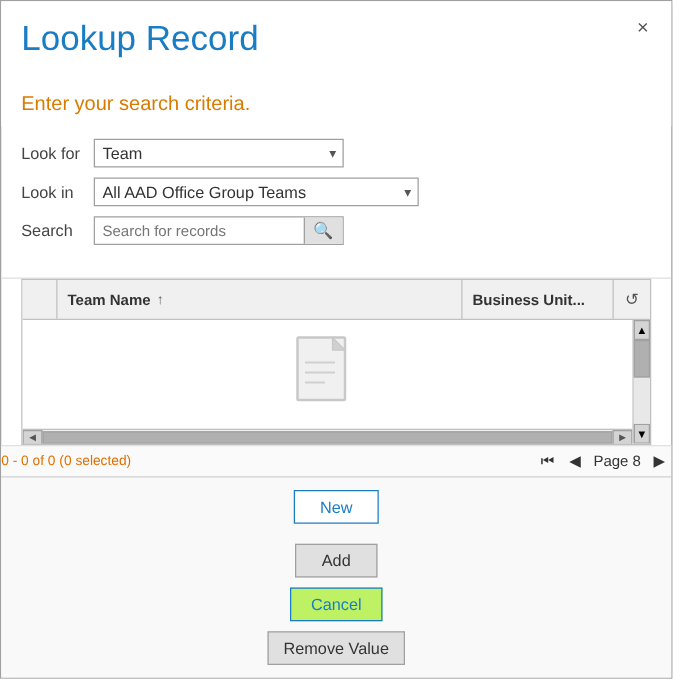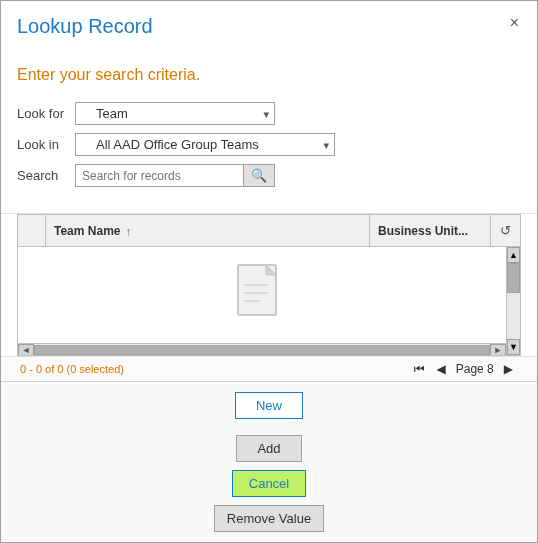--- a/index.html
+++ b/index.html
@@ -25,21 +25,21 @@
     }
 
     .dialog-header {
       background: #ffffff;
       padding: 14px 16px 8px 16px;
       border-bottom: none;
       position: relative;
     }
 
     .dialog-title {
-      font-size: 20px;
+      font-size: 28px;
       font-weight: 300;
       color: #1a7dc4;
       margin-bottom: 19px;
     }
 
     .dialog-subtitle {
       font-size: 16px;
       color: #d97b00;
       margin-top: 28px;
     }
@@ -75,21 +75,21 @@
     .form-label {
       width: 58px;
       color: #444;
       font-size: 13px;
       flex-shrink: 0;
     }
 
     .form-select {
       border: 1px solid #a0a0a0;
       background: #ffffff;
-      padding: 3px 20px;
+      padding: 3px 6px;
       font-size: 13px;
       color: #333;
       appearance: none;
       -webkit-appearance: none;
       cursor: pointer;
       outline: none;
     }
 
     .select-wrapper {
       position: relative;
@@ -257,21 +257,21 @@
       color: #555;
     }
 
     .scrollbar-arrow-left { left: 0; }
     .scrollbar-arrow-right { right: 0; }
 
     .status-bar {
       display: flex;
       align-items: center;
       justify-content: space-between;
-      padding: 3px 19px;
+      padding: 3px 0;
       font-size: 11px;
       color: #e07000;
       background: #fafafa;
       border-top: 1px solid #e0e0e0;
       flex-shrink: 0;
     }
 
     .pagination {
       display: flex;
       align-items: center;

